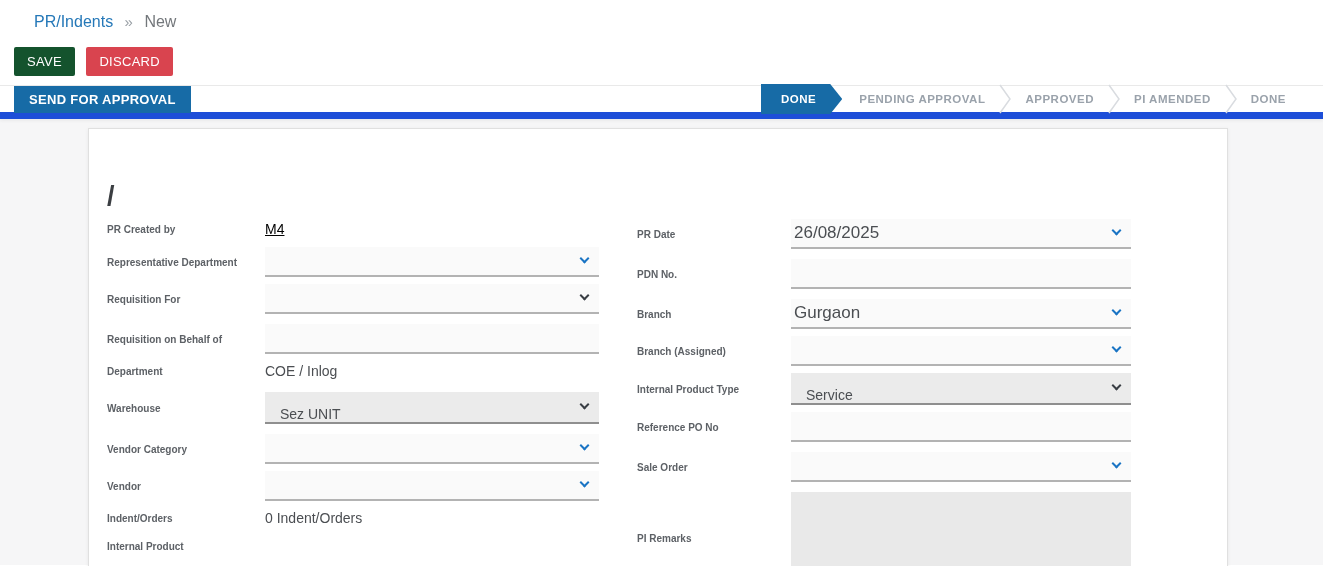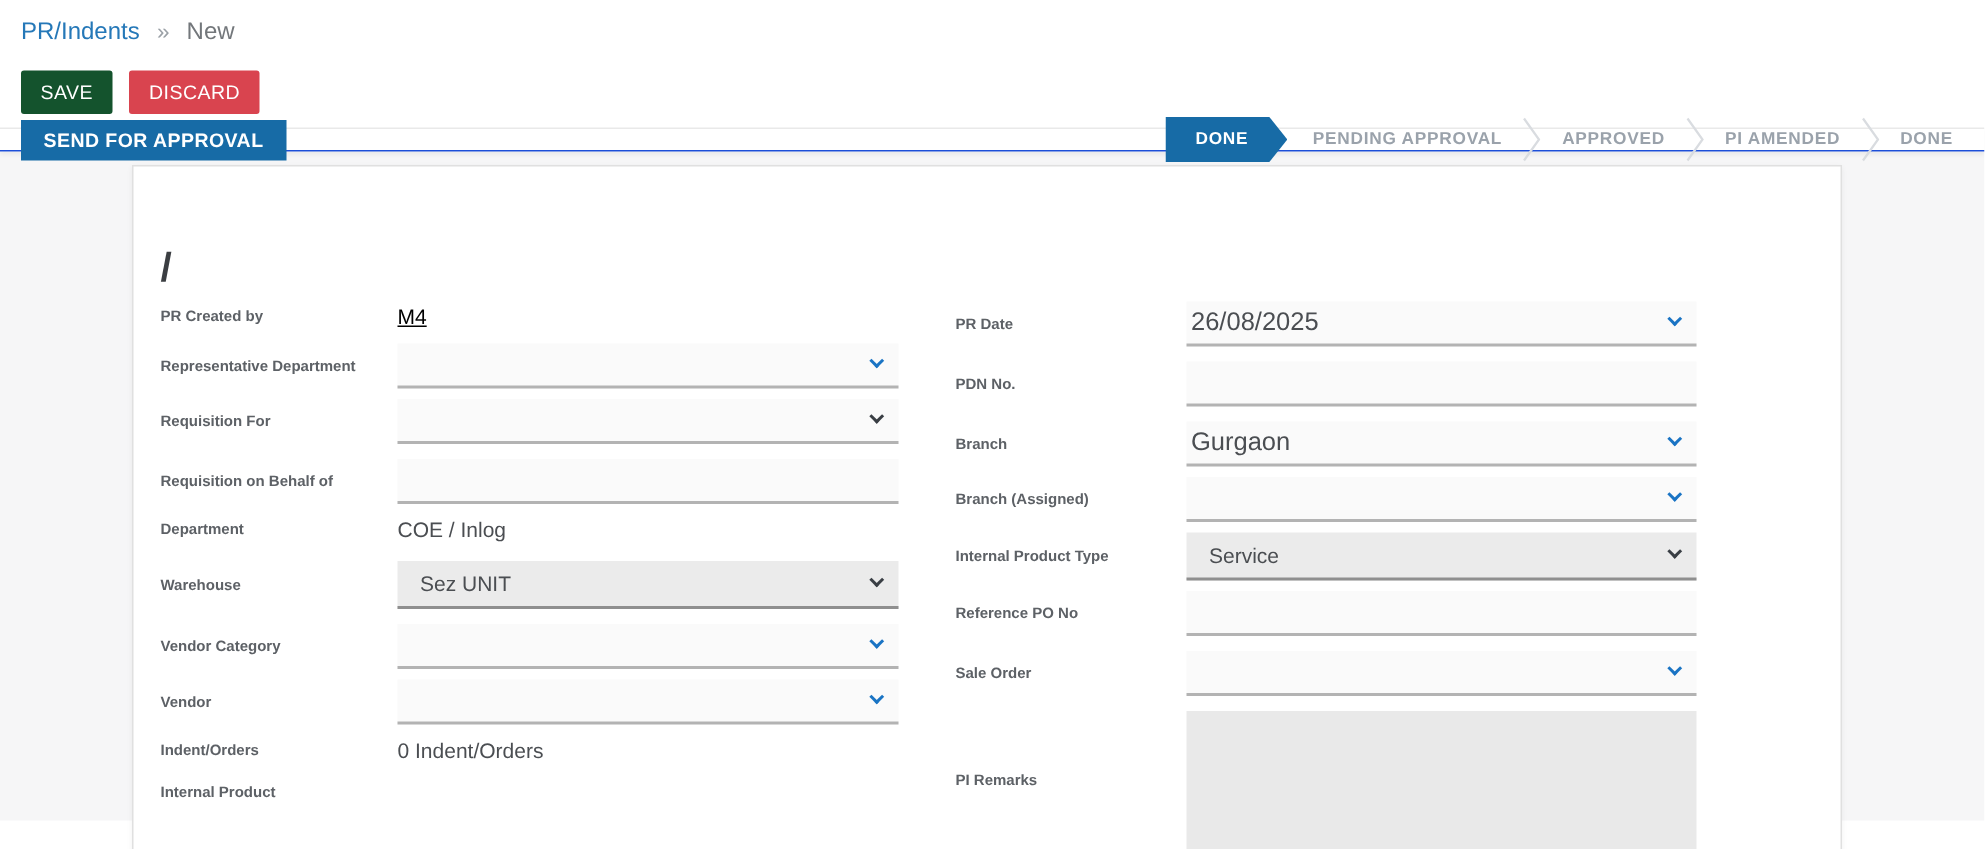--- a/index.html
+++ b/index.html
@@ -5,43 +5,43 @@
   * { box-sizing: border-box; }
   html, body { margin: 0; padding: 0; }
   body {
     width: 1323px; height: 566px; overflow: hidden;
     background: #ffffff;
     font-family: "Liberation Sans", sans-serif;
     color: #4a4d50;
   }
 
   
-  .breadcrumb-bar { height: 38px; padding: 13px 0 0 14px; font-size: 16px; background: #fff; }
+  .breadcrumb-bar { height: 38px; padding: 13px 0 0 14px; font-size: 16px; background: #fff; margin-left: 20px; }
   .breadcrumb-bar a { color: #2578b8; text-decoration: none; cursor: pointer; }
   .bc-sep { color: #9aa0a6; margin: 0 7px; font-size: 15px; }
   .bc-current { color: #73777b; }
 
   
   .btn-bar { height: 47px; padding: 9px 14px 10px; background: #fff; }
   .btn {
     font-family: "Liberation Sans", sans-serif;
     border: none; color: #fff; font-size: 13px; font-weight: 500;
     padding: 7px 13px; margin-right: 7px; cursor: pointer; border-radius: 2px;
     letter-spacing: .3px;
   }
   .btn.green { background: #14532d; }
   .btn.red   { background: #d9444f; }
   .btn.blue  { background: #176ba6; border-radius: 0; font-weight: 600; padding: 6px 15px; }
 
   
   .action-row {
-    height: 16px; background: #fff;
-    border-top: 1px solid #e9e9e9; border-bottom: 1px solid #1d4ed8;
+    height: 34px; background: #fff;
+    border-top: 1px solid #e9e9e9; border-bottom: 7px solid #1d4ed8;
     display: flex; justify-content: space-between; align-items: center;
-    padding: 0 4px 0 14px;
+    padding: 0 20px 0 14px;
     box-shadow: 0 2px 3px rgba(0,0,0,.05);
     position: relative; z-index: 2;
   }
   .statusbar { display: flex; align-items: center; height: 100%; }
   .status-step {
     color: #9aa2ab; font-size: 11.5px; font-weight: 700; letter-spacing: .5px;
     padding: 0 17px; white-space: nowrap; cursor: pointer; background: transparent;
     border: none; font-family: "Liberation Sans", sans-serif;
   }
   .status-step.active {
@@ -81,21 +81,21 @@
   .fld { flex: 1; position: relative; }
   .fld.link     { color: #000000; font-size: 14px; padding-top: 2px; cursor: pointer; text-decoration: underline; }
   .fld.readonly { color: #4b4e52; font-size: 14px; padding-top: 2px; }
   .fld.input {
     background: #fafafa; border-bottom: 2px solid #b3b3b3; height: 30px;
     display: flex; align-items: center; cursor: text;
   }
   .fld.input .val { font-size: 17px; color: #4b4e52; padding-left: 3px; }
   .fld.select {
     background: #ebebeb; border-bottom: 2px solid #8f8f8f; height: 32px;
-    display: flex; align-items: center; padding-left: 15px;
+    display: flex; align-items: flex-end; padding-left: 15px;
     font-size: 14px; color: #4b4e52; cursor: pointer;
   }
   .fld.textarea { background: #e9e9e9; height: 92px; cursor: text; }
 
   .chev {
     position: absolute; right: 11px; top: 50%;
     width: 7px; height: 7px; margin-top: -6px;
     border-right: 2px solid #1a74c4; border-bottom: 2px solid #1a74c4;
     transform: rotate(45deg);
   }

